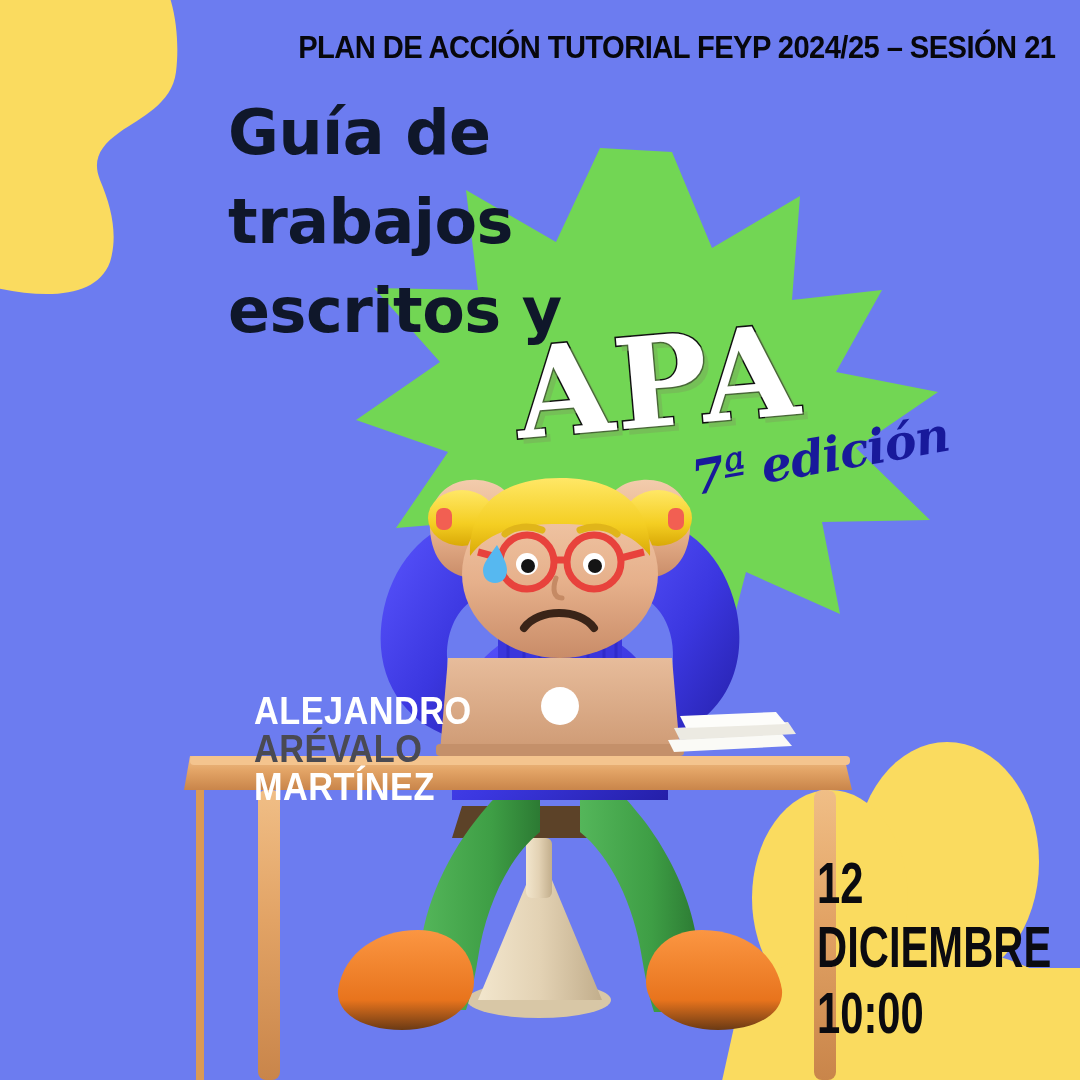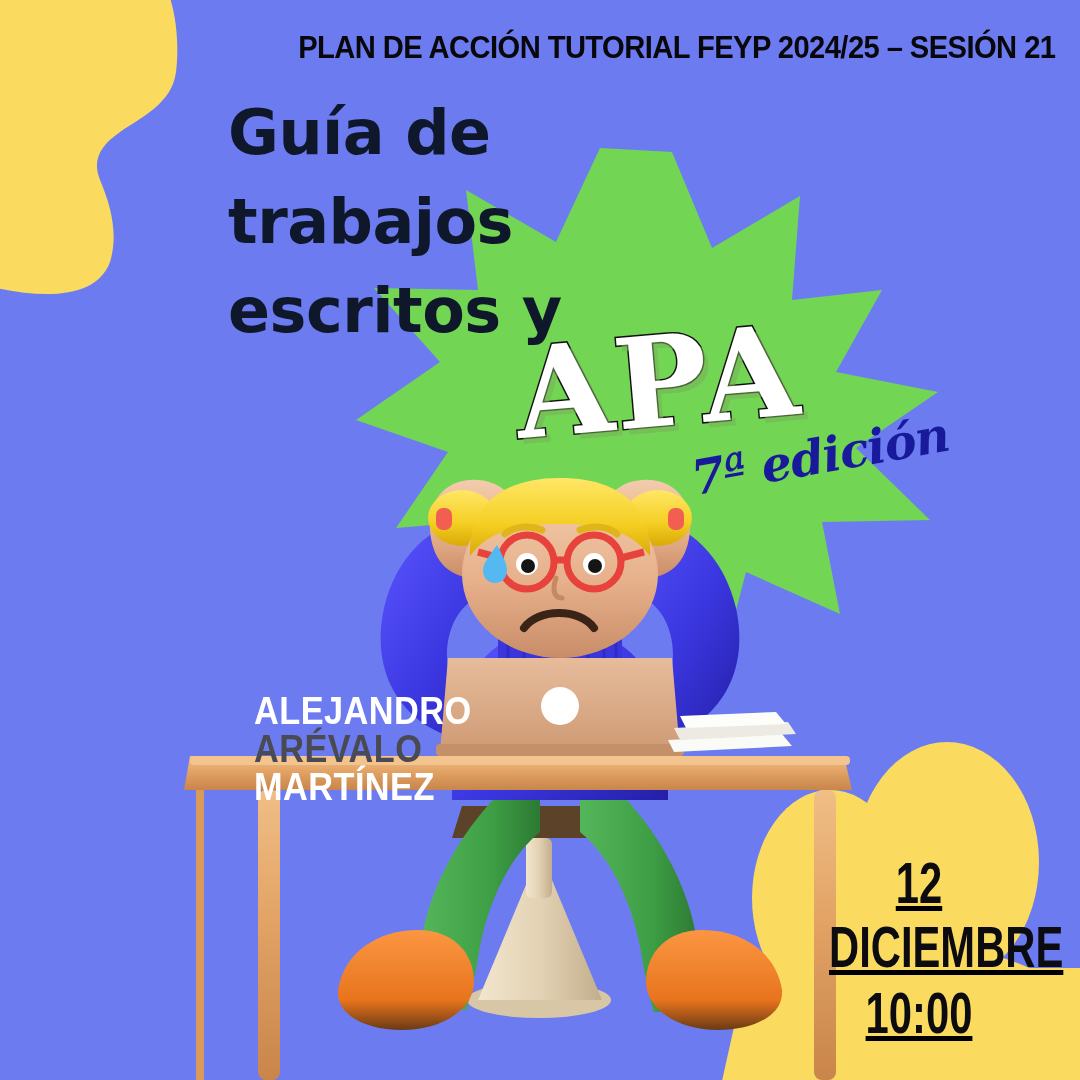--- a/index.html
+++ b/index.html
@@ -117,25 +117,24 @@
     transform:scaleX(0.88);
     transform-origin:left center;
     white-space:nowrap;
     color:#FFFFFF;
   }
   #speaker .dim { color:#4A4A52; }
 
   
   #date-block {
     position:absolute;
-    right:36px; bottom:34px;
+    right:48px; bottom:34px;
     z-index:39;
-    text-align:center;
+    text-align:left;
     width:250px;
-    text-decoration:underline;
   }
   #date-block .d {
     font-family:"Liberation Sans", sans-serif;
     font-weight:bold;
     color:#0B0B10;
     transform:scaleX(0.72);
     transform-origin:center;
     white-space:nowrap;
   }
   #date-day   { font-size:58px; line-height:62px; }

